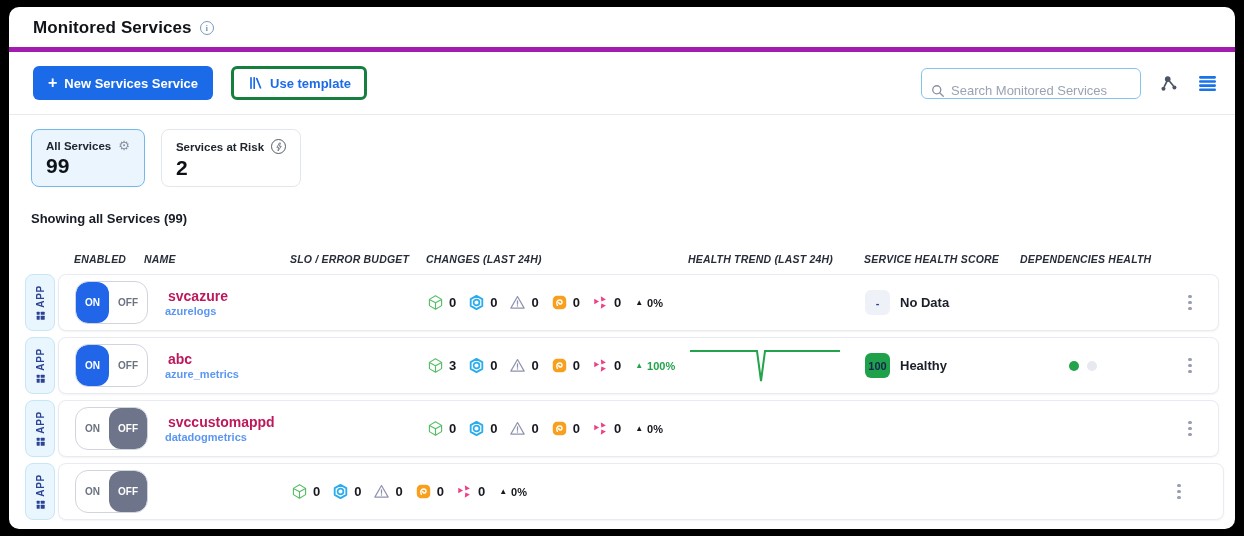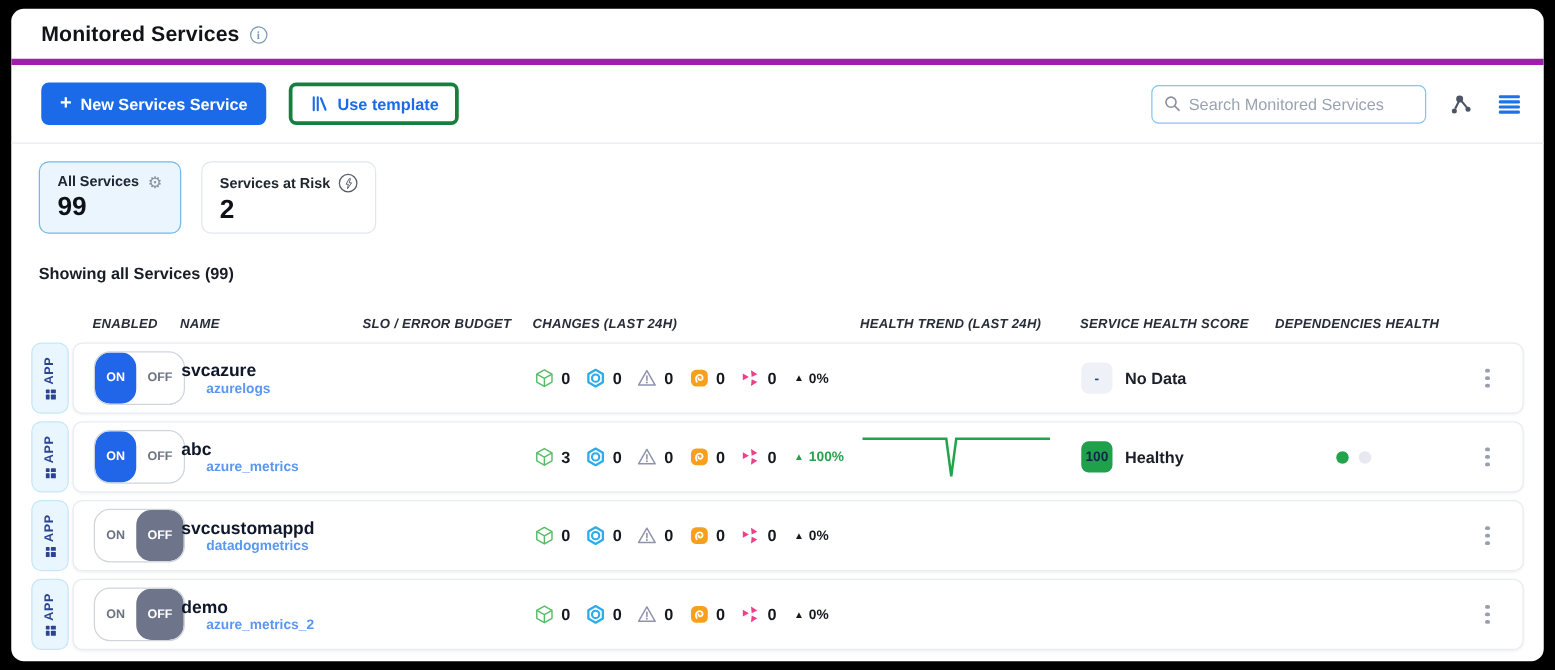--- a/index.html
+++ b/index.html
@@ -21,21 +21,21 @@
              padding:14px 16px 14px 24px; border-bottom:1px solid #e8eaf0; }
   .tb-left { display:flex; align-items:center; gap:18px; }
   .btn-primary { display:flex; align-items:center; gap:7px; background:#1b6be8; color:#fff;
                  border:none; border-radius:6px; height:34px; padding:0 15px;
                  font-size:13px; font-weight:800; cursor:pointer; font-family:inherit; }
   .btn-primary .plus { font-size:16px; font-weight:700; margin-top:-1px; }
   .btn-outline { display:flex; align-items:center; gap:7px; background:#fff; color:#1b6be8;
                  border:3px solid #15803d; border-radius:6px; height:34px; padding:0 13px;
                  font-size:13px; font-weight:800; cursor:pointer; font-family:inherit; }
   .tb-right { display:flex; align-items:center; gap:16px; }
-  .searchbox { display:flex; align-items:center; gap:6px; width:220px; height:31px;
+  .searchbox { display:flex; align-items:flex-end; gap:6px; width:220px; height:31px;
                border:1.5px solid #85c4ee; border-radius:6px; padding:0 9px; background:#fff; }
   .searchbox input { border:none; outline:none; flex:1; font-size:13px; color:#30363f;
                      font-family:inherit; background:transparent; }
   .searchbox input::placeholder { color:#9aa3b2; }
   .select { display:flex; align-items:center; justify-content:space-between; width:166px;
             height:33px; border:1px solid #d4dae3; border-radius:4px; padding:0 10px;
             font-size:13px; color:#1f2430; background:#fff; cursor:pointer; }
   .iconbtn { background:none; border:none; cursor:pointer; display:flex; align-items:center; padding:2px; }
 
   
@@ -71,21 +71,21 @@
   .rowcard { flex:1; height:57px; background:#fff; border:1px solid #e8ebf1; border-radius:8px;
              box-shadow:0 1px 2px rgba(16,24,40,.05); }
 
   .toggle { display:inline-flex; align-items:center; border:1px solid #d0d5dd; border-radius:13px;
             background:#fff; font-size:10px; font-weight:800; cursor:pointer; overflow:hidden; }
   .toggle span { padding:15px 9px; border-radius:12px; color:#6b7280; }
   .toggle.on .t-on { background:#2166e8; color:#fff; }
   .toggle.off .t-off { background:#6e7489; color:#fff; }
 
   .cell-name { display:flex; flex-direction:column; gap:1px; }
-  .svc-link { font-size:14px; font-weight:800; color:#0f172a; text-decoration:none; cursor:pointer; }
+  .svc-link { font-size:14px; font-weight:800; color:#be185d; text-decoration:none; cursor:pointer;margin-left:23px; }
   .svc-sub { font-size:11px; font-weight:600; color:#5b97f2;padding-left:20px; }
 
   .cell-changes { display:flex; align-items:center; gap:12px; }
   .chg { display:flex; align-items:center; gap:5px; }
   .ic { width:17px; height:17px; }
   .chg b { font-size:13px; font-weight:800; color:#15181e; }
   .trend { display:flex; align-items:center; gap:4px; margin-left:2px; font-weight:800; }
   .trend .arr { font-size:8px; }
   .trend .pct { font-size:11px; }
 
@@ -477,24 +477,20 @@
             <span class="tabtxt">APP</span>
           </div>
         </div>
         <div class="rowcard rgrid">
           <div class="cell">
             <span class="toggle off">
               <span class="t-on">ON</span>
               <span class="t-off">OFF</span>
             </span>
           </div>
-          <div class="cell cell-name">
-            <a class="svc-link">demo</a>
-            <span class="svc-sub">azure_metrics_2</span>
-          </div>
           <div class="cell cell-slo"></div>
           <div class="cell cell-changes">
             <span class="chg">
                 <svg class="ic">
                   <use href="#sym-cube"></use>
                 </svg>
                 <b>0</b>
               </span>
             <span class="chg">
                 <svg class="ic">

